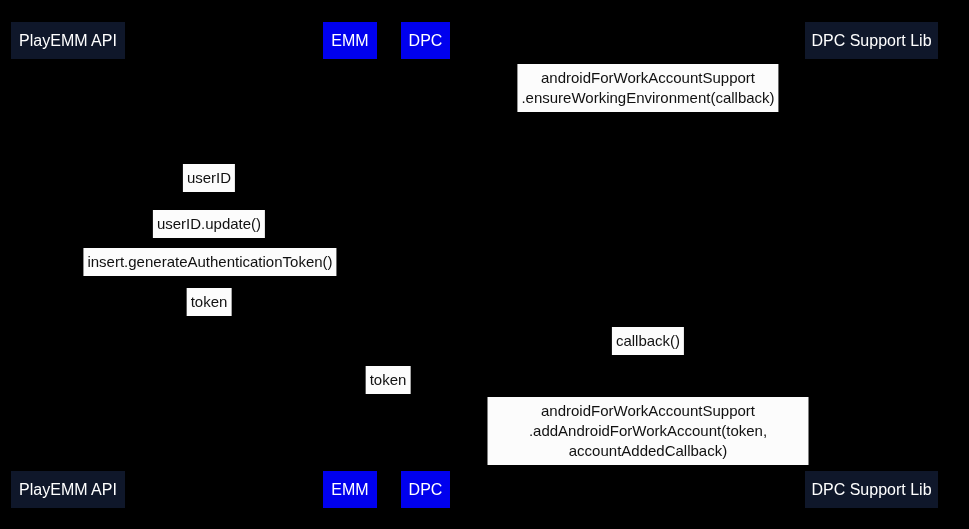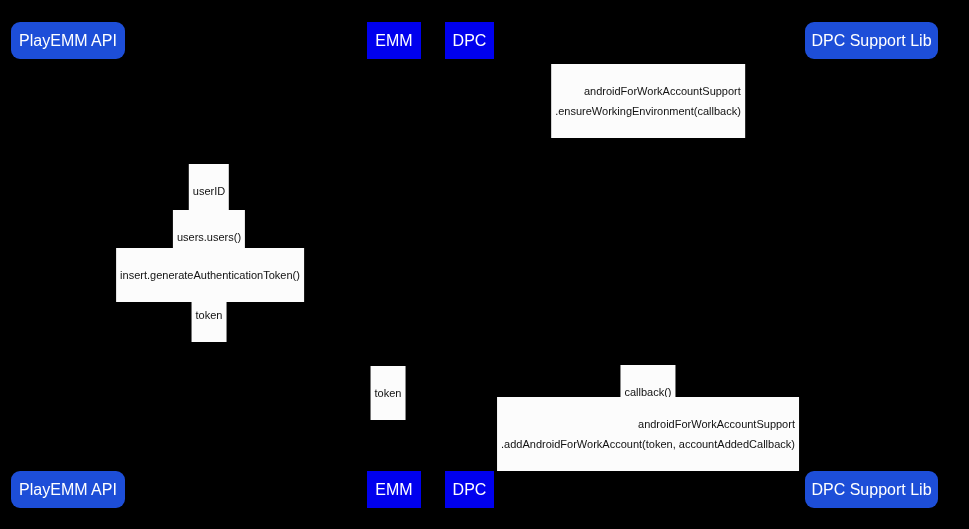--- a/index.html
+++ b/index.html
@@ -18,38 +18,38 @@
   .actor {
     position: absolute;
     height: 37px;
     line-height: 37px;
     text-align: center;
     color: #ffffff;
     font-size: 16px;
     white-space: nowrap;
     box-sizing: border-box;
   }
-  .actor.green { background: #1d4ed8; border-radius: 9px; }
-  .actor.blue  { background: #0000ee; margin-left: 44px; }
+  .actor.green { background: #0f172a; }
+  .actor.blue  { background: #0000ee; }
   .lifeline {
     position: absolute;
     top: 59px;
     height: 412px;
     width: 1px;
     background: #000000; 
   }
   .msg {
     position: absolute;
     transform: translateX(-50%);
     background: #fcfcfc;
     color: #111111;
-    font-size: 11px;
+    font-size: 15px;
     line-height: 20px;
-    padding: 17px 4px;
-    text-align: right;
+    padding: 4px 4px;
+    text-align: center;
     white-space: pre-line;
   }
 </style>
 </head>
 <body>
 
 <div class="diagram">
 
   <div class="lifeline" style="left:67px;"></div>
   <div class="lifeline" style="left:349px;"></div>
@@ -57,24 +57,24 @@
   <div class="lifeline" style="left:871px;"></div>
 
   <div class="actor green" style="left:11px;  top:22px; width:114px;">PlayEMM API</div>
   <div class="actor blue" style="left:323px; top:22px; width:54px;">EMM</div>
   <div class="actor blue" style="left:401px; top:22px; width:49px;">DPC</div>
   <div class="actor green" style="left:805px; top:22px; width:133px;">DPC Support Lib</div>
 
   <div class="msg" style="left:648px; top:64px;">androidForWorkAccountSupport
 .ensureWorkingEnvironment(callback)</div>
   <div class="msg" style="left:209px; top:164px;">userID</div>
-  <div class="msg" style="left:209px; top:210px;">users.users()</div>
+  <div class="msg" style="left:209px; top:210px;">userID.update()</div>
   <div class="msg" style="left:210px; top:248px;">insert.generateAuthenticationToken()</div>
   <div class="msg" style="left:209px; top:288px;">token</div>
-  <div class="msg" style="left:648px; top:327px;margin-top:38px;">callback()</div>
+  <div class="msg" style="left:648px; top:327px;">callback()</div>
   <div class="msg" style="left:388px; top:366px;">token</div>
   <div class="msg" style="left:648px; top:397px;">androidForWorkAccountSupport
 .addAndroidForWorkAccount(token, accountAddedCallback)</div>
 
   <div class="actor green" style="left:11px;  top:471px; width:114px;">PlayEMM API</div>
   <div class="actor blue" style="left:323px; top:471px; width:54px;">EMM</div>
   <div class="actor blue" style="left:401px; top:471px; width:49px;">DPC</div>
   <div class="actor green" style="left:805px; top:471px; width:133px;">DPC Support Lib</div>
 
 </div>

